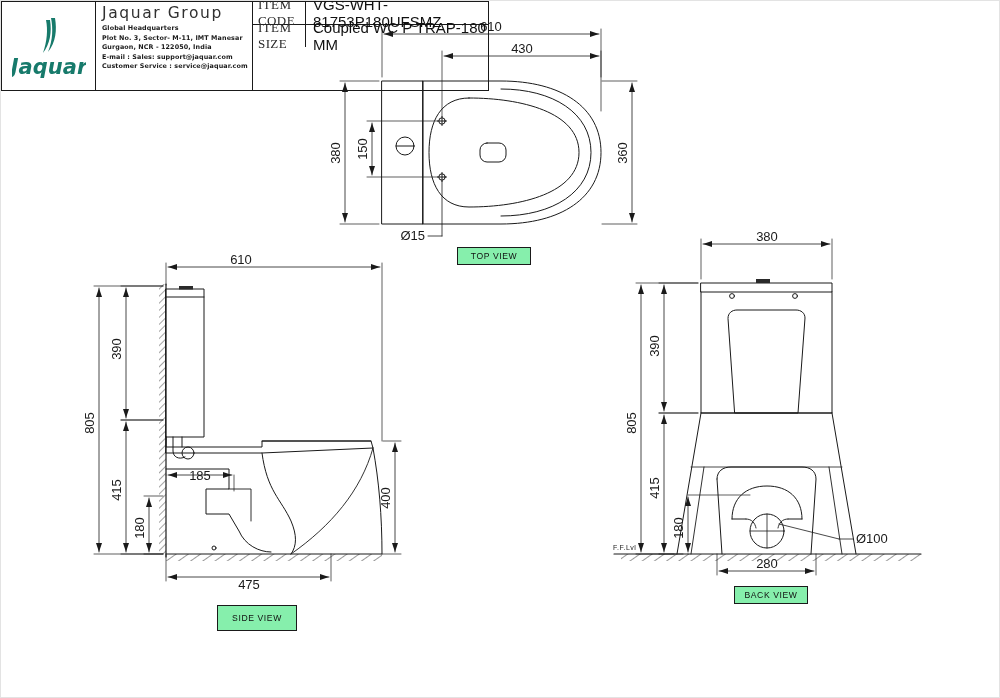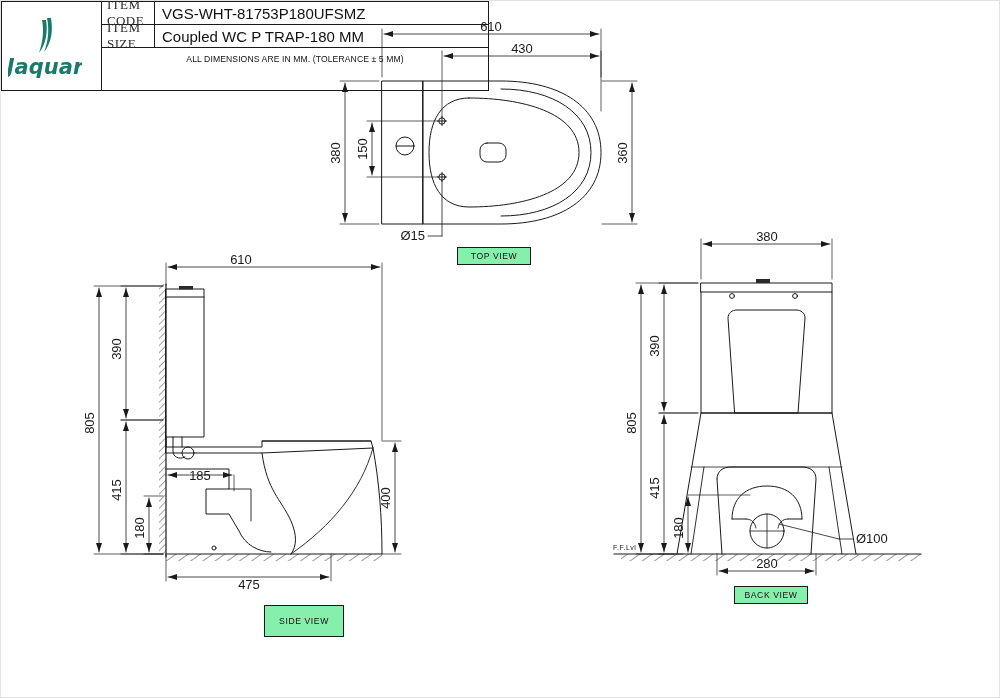--- a/index.html
+++ b/index.html
@@ -27,23 +27,22 @@
   }
   #title-block {
     left: 513px; top: 609px;
     width: 486px; height: 88px;
     border: 1px solid #1a1a1a;
     display: flex;
   }
   #tb-logo {
     width: 93px;
     border-right: 1px solid #1a1a1a;
-    display: flex; align-items: flex-start; justify-content: center;
+    display: flex; align-items: center; justify-content: center;
     flex-direction: column;
-    padding-left: 6px;
   }
   #tb-company {
     width: 157px;
     border-right: 1px solid #1a1a1a;
     padding: 3px 4px 2px 6px;
     box-sizing: border-box;
   }
   .company-name {
     font-size: 15.5px;
     letter-spacing: 1.6px;
@@ -111,21 +110,21 @@
     border: 1px solid #1a1a1a;
     background: #86efac;
     display: flex; align-items: center; justify-content: center;
     font-size: 8.6px;
     letter-spacing: 0.6px;
     color: #111;
     box-sizing: border-box;
     font-family: "Liberation Sans", sans-serif;
   }
   #label-top  { left: 456px; top: 246px; width: 74px; height: 18px; }
-  #label-side { left: 216px; top: 604px; width: 80px; height: 32px; margin-left: 47px; }
+  #label-side { left: 216px; top: 604px; width: 80px; height: 26px; }
   #label-back { left: 733px; top: 585px; width: 74px; height: 18px; }
 </style>
 </head>
 <body>
 
 <div id="sheet">
 
   <svg id="drawing" viewBox="0 0 1000 698">
     <defs>
       <marker id="arrR" markerWidth="9" markerHeight="6" refX="9" refY="3" orient="auto" markerUnits="userSpaceOnUse">
@@ -405,27 +404,34 @@
     <div id="tb-logo">
       <svg width="74" height="68" viewBox="0 0 74 68">
         <path d="M43,6 C45,18 44,30 36,40 C41,28 41,16 39,6 Z" fill="#177a6b"></path>
         <path d="M38,8 C40,20 38,32 31,41 C35,29 36,18 34,8 Z" fill="#177a6b"></path>
         <g fill="#177a6b" font-family="DejaVu Sans, sans-serif" font-size="21" font-style="italic" font-weight="bold">
           <text x="37" y="62" text-anchor="middle">Jaquar</text>
         </g>
       </svg>
     </div>
 
+    <div id="tb-company">
+      <div class="company-name">Jaquar Group</div>
+      <div class="company-line bold">Global  Headquarters</div>
+      <div class="company-line bold">Plot No. 3, Sector- M-11, IMT Manesar</div>
+      <div class="company-line bold">Gurgaon, NCR  -  122050, India</div>
+      <div class="company-line bold">E-mail :  Sales:  support@jaquar.com</div>
+      <div class="company-line bold">Customer  Service  :   service@jaquar.com</div>
+    </div>
 
     <div id="tb-items">
       <div class="tb-row">
         <div class="tb-key">ITEM CODE</div>
         <div class="tb-val">VGS-WHT-81753P180UFSMZ</div>
       </div>
       <div class="tb-row">
         <div class="tb-key">ITEM SIZE</div>
         <div class="tb-val">Coupled WC P TRAP-180 MM</div>
       </div>
-      <div id="tb-note">ALL DIMENSIONS ARE IN MM. (TOLERANCE ± 5 MM)</div>
     </div>
   </div>
 
 </div>
 
 </body></html>

